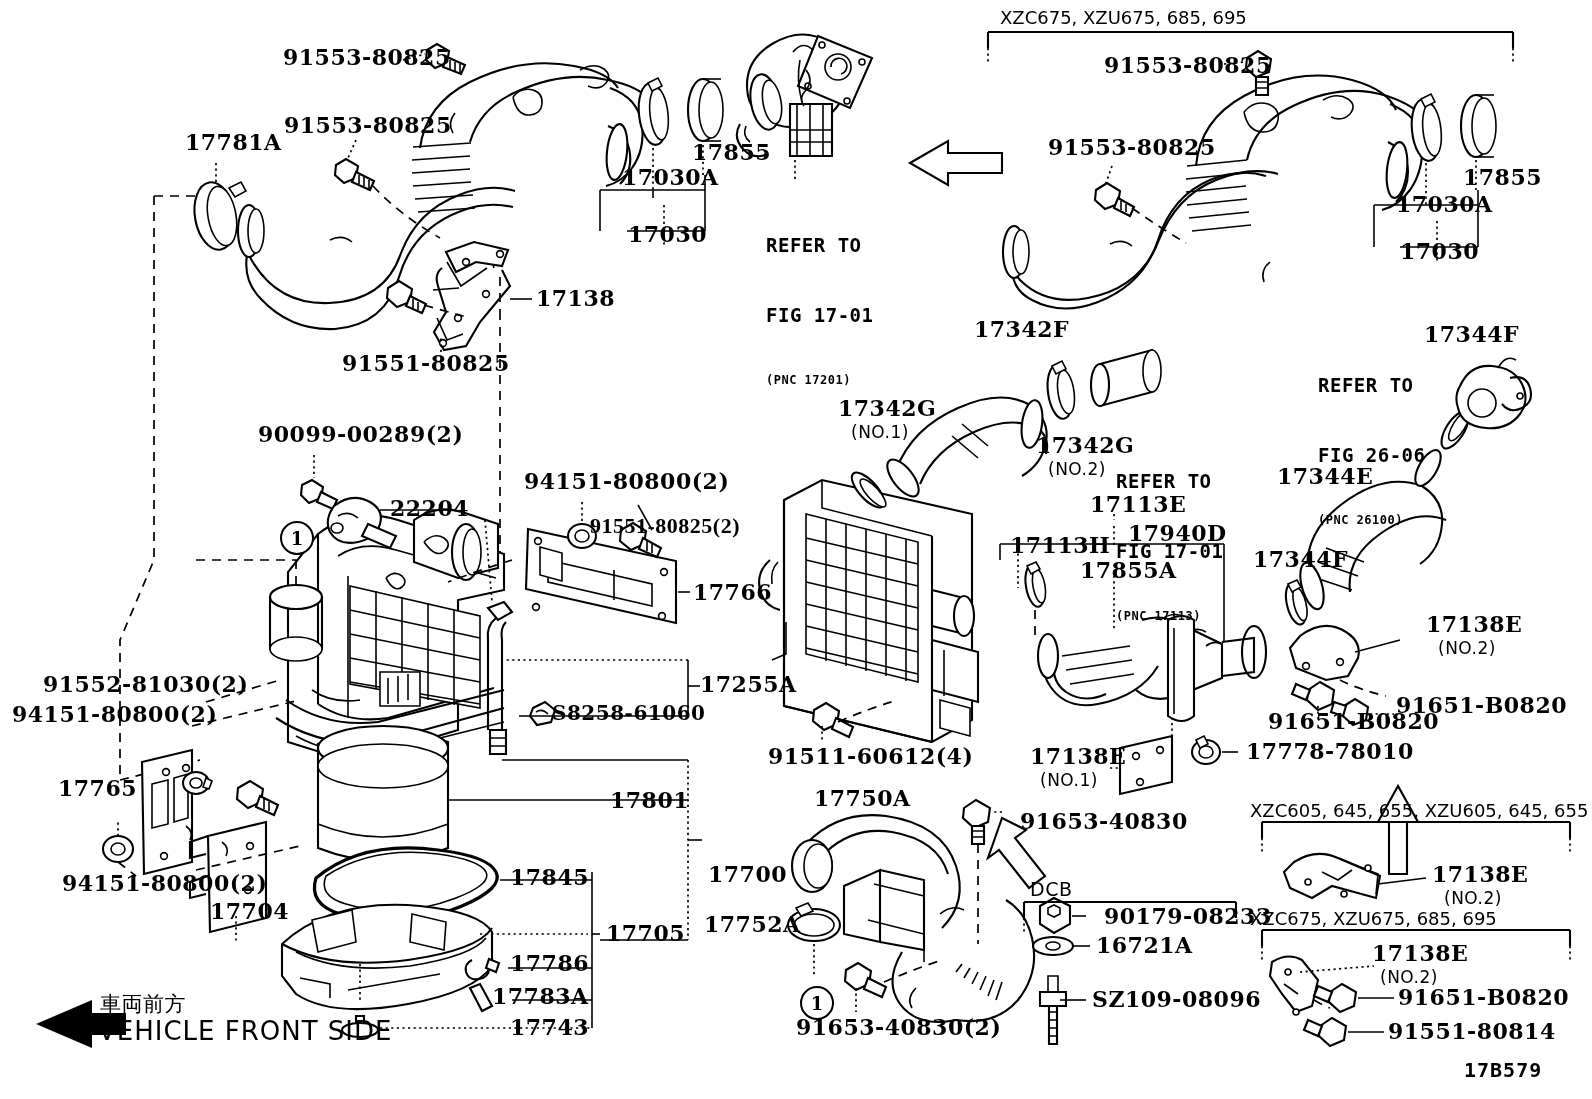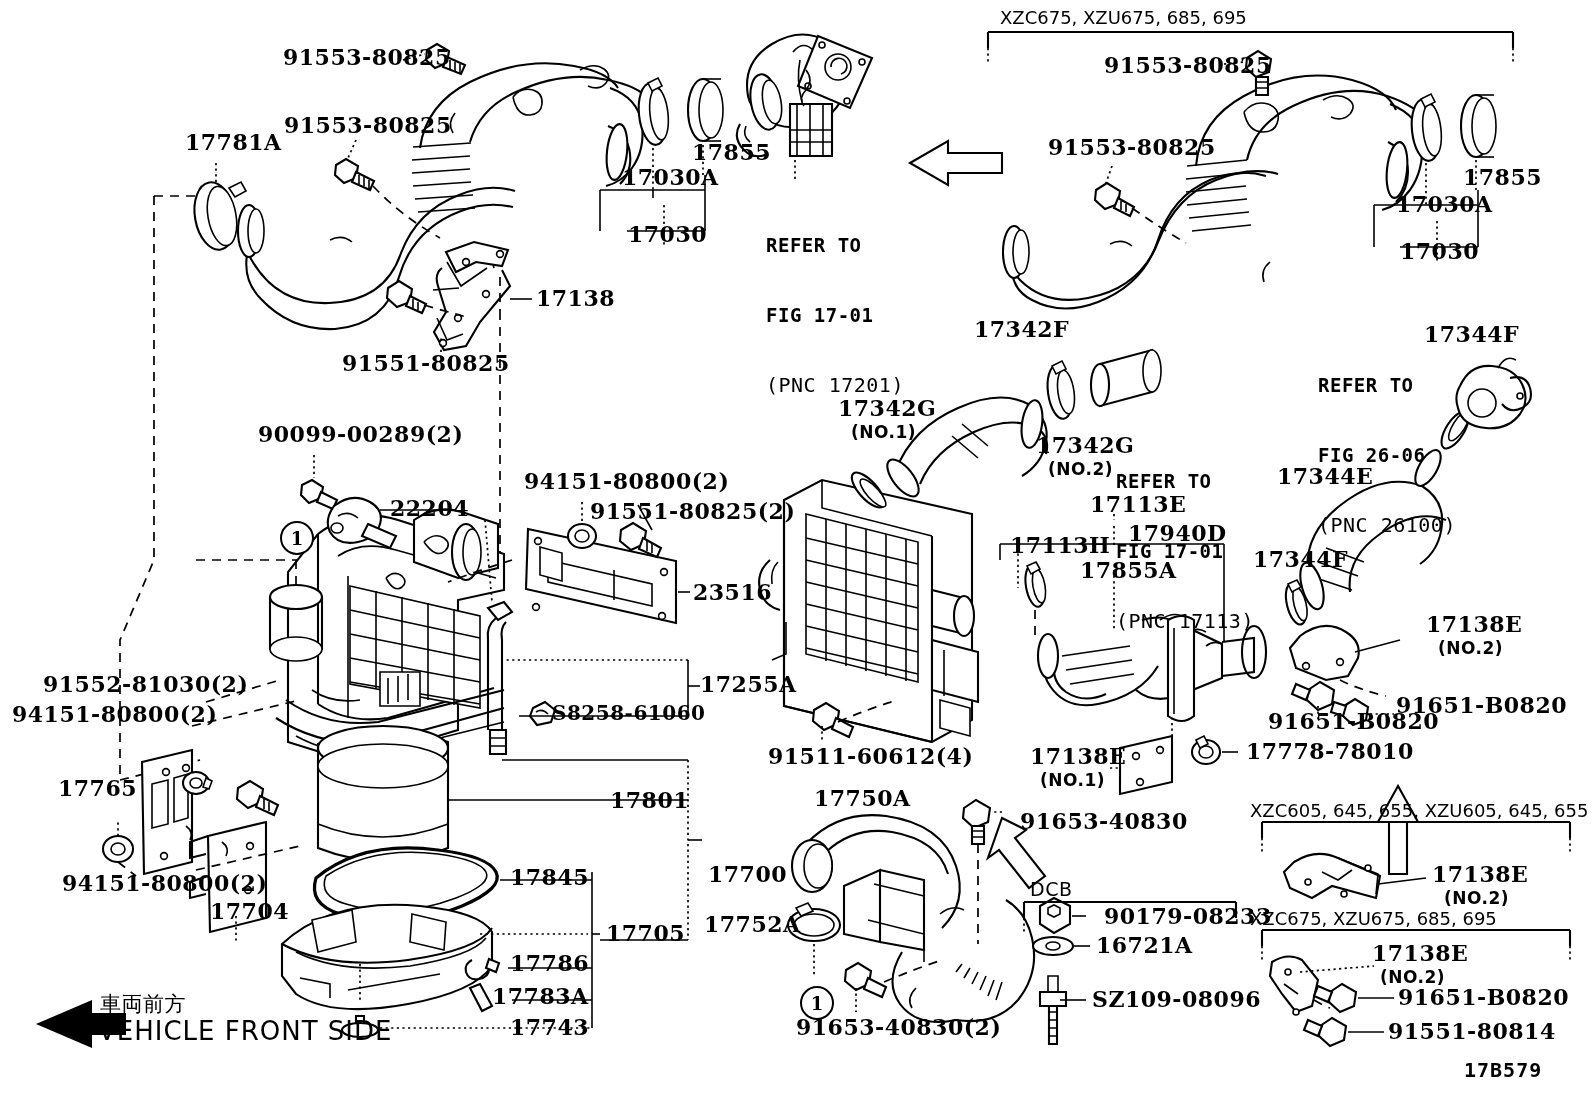--- a/index.html
+++ b/index.html
@@ -6,23 +6,23 @@
   #sheet{
     position:relative;width:1592px;height:1099px;background:#fff;
     font-family:"DejaVu Serif",serif;color:#000;overflow:hidden;
   }
   .lbl{
     position:absolute;white-space:pre;font-family:"DejaVu Serif",serif;
     font-weight:bold;letter-spacing:.5px;line-height:1.08;
   }
   .pn{font-size:22px;}
   .pn-s{font-size:20px;}
-  .sub{font-size:17px;font-weight:bold;font-family:"DejaVu Sans",sans-serif;}
+  .sub{font-size:17px;font-weight:normal;font-family:"DejaVu Sans",sans-serif;}
   .refer{font-size:19px;font-family:"DejaVu Sans Mono",monospace;font-weight:bold;line-height:1.22;}
-  .refer .pnc{font-size:20px;font-weight:normal;}
+  .refer .pnc{font-size:12px;font-weight:bold;}
   .variant{font-size:18px;font-family:"DejaVu Sans",sans-serif;font-weight:normal;letter-spacing:0;}
   .figcode{font-size:20px;font-family:"DejaVu Sans Mono",monospace;letter-spacing:1px;}
   .dcb{font-size:19px;font-family:"DejaVu Sans",sans-serif;font-weight:normal;}
   .jp{font-size:21px;font-family:"DejaVu Sans",sans-serif;font-weight:normal;}
   .vfs{font-size:26px;font-family:"DejaVu Sans",sans-serif;font-weight:normal;letter-spacing:1px;}
 
   svg.art{position:absolute;left:0;top:0;width:1592px;height:1099px;pointer-events:none;}
   svg.art *{vector-effect:non-scaling-stroke;}
   .ln{stroke:#000;fill:none;}
   .thin{stroke-width:1.6;}
@@ -680,22 +680,22 @@
 <div class="lbl variant" style="left:1000px;top:8px;">XZC675, XZU675, 685, 695</div>
 <div class="lbl pn" style="left:1104px;top:54px;">91553-80825</div>
 <div class="lbl pn" style="left:1048px;top:136px;">91553-80825</div>
 <div class="lbl pn" style="left:1396px;top:193px;">17030A</div>
 <div class="lbl pn" style="left:1463px;top:166px;">17855</div>
 <div class="lbl pn" style="left:1400px;top:240px;">17030</div>
 
 <div class="lbl pn" style="left:258px;top:423px;">90099-00289(2)</div>
 <div class="lbl pn" style="left:390px;top:497px;">22204</div>
 <div class="lbl pn" style="left:524px;top:470px;">94151-80800(2)</div>
-<div class="lbl pn" style="left:590px;top:500px;">91551-80825(2)</div>
-<div class="lbl pn" style="left:693px;top:581px;">23516</div>
+<div class="lbl pn" style="left:590px;top:514px;font-family:Liberation Serif, serif;">91551-80825(2)</div>
+<div class="lbl pn" style="left:693px;top:581px;">17766</div>
 <div class="lbl pn" style="left:700px;top:673px;">17255A</div>
 <div class="lbl pn-s" style="left:552px;top:703px;">S8258-61060</div>
 <div class="lbl pn" style="left:43px;top:673px;">91552-81030(2)</div>
 <div class="lbl pn" style="left:12px;top:703px;">94151-80800(2)</div>
 <div class="lbl pn" style="left:58px;top:777px;">17765</div>
 <div class="lbl pn" style="left:62px;top:872px;">94151-80800(2)</div>
 <div class="lbl pn" style="left:210px;top:900px;">17704</div>
 <div class="lbl pn" style="left:610px;top:789px;">17801</div>
 <div class="lbl pn" style="left:700px;top:863px;margin-left:8px;">17700</div>
 <div class="lbl pn" style="left:510px;top:866px;">17845</div>

